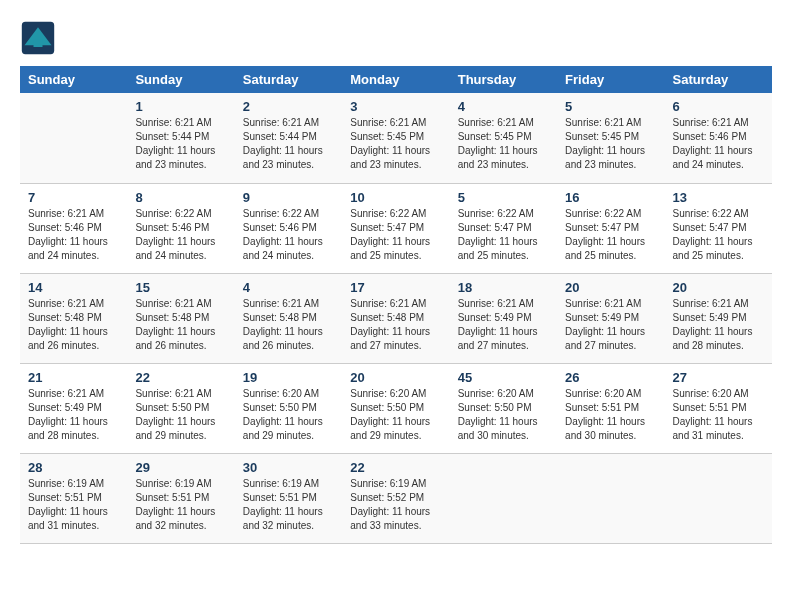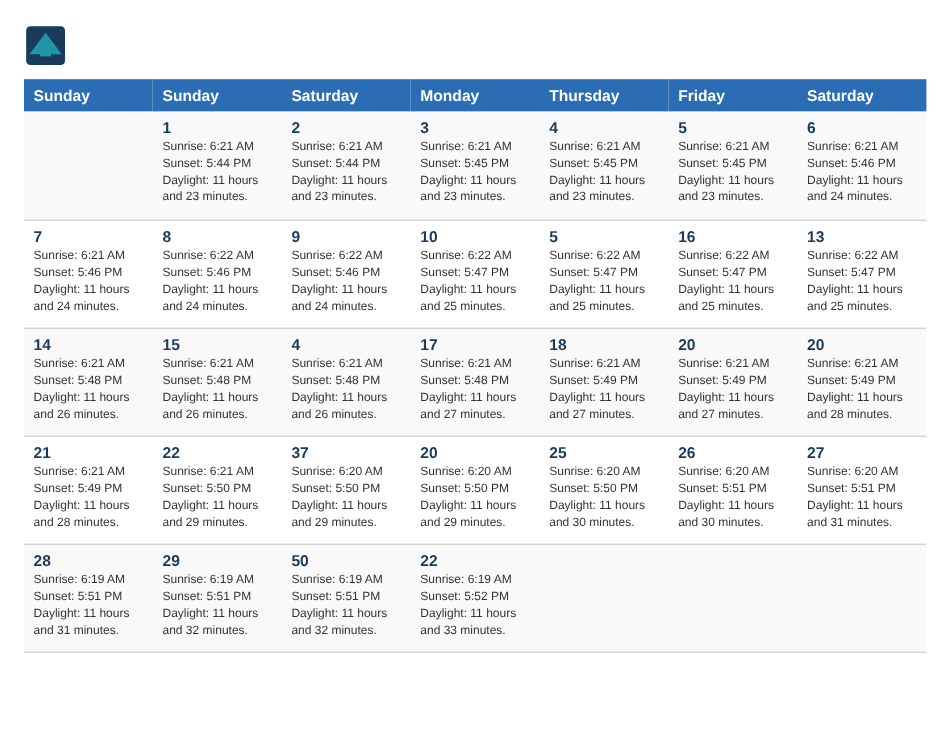--- a/index.html
+++ b/index.html
@@ -283,35 +283,35 @@
 and 28 minutes.</div>
         </td>
         <td>
           <div class="day-num">22</div>
           <div class="day-info" style="white-space: pre-line;">Sunrise: 6:21 AM
 Sunset: 5:50 PM
 Daylight: 11 hours
 and 29 minutes.</div>
         </td>
         <td>
-          <div class="day-num">37</div>
+          <div class="day-num">19</div>
           <div class="day-info" style="white-space: pre-line;">Sunrise: 6:20 AM
 Sunset: 5:50 PM
 Daylight: 11 hours
 and 29 minutes.</div>
         </td>
         <td>
           <div class="day-num">20</div>
           <div class="day-info" style="white-space: pre-line;">Sunrise: 6:20 AM
 Sunset: 5:50 PM
 Daylight: 11 hours
 and 29 minutes.</div>
         </td>
         <td>
-          <div class="day-num">25</div>
+          <div class="day-num">45</div>
           <div class="day-info" style="white-space: pre-line;">Sunrise: 6:20 AM
 Sunset: 5:50 PM
 Daylight: 11 hours
 and 30 minutes.</div>
         </td>
         <td>
           <div class="day-num">26</div>
           <div class="day-info" style="white-space: pre-line;">Sunrise: 6:20 AM
 Sunset: 5:51 PM
 Daylight: 11 hours
@@ -334,21 +334,21 @@
 and 31 minutes.</div>
         </td>
         <td>
           <div class="day-num">29</div>
           <div class="day-info" style="white-space: pre-line;">Sunrise: 6:19 AM
 Sunset: 5:51 PM
 Daylight: 11 hours
 and 32 minutes.</div>
         </td>
         <td>
-          <div class="day-num">50</div>
+          <div class="day-num">30</div>
           <div class="day-info" style="white-space: pre-line;">Sunrise: 6:19 AM
 Sunset: 5:51 PM
 Daylight: 11 hours
 and 32 minutes.</div>
         </td>
         <td>
           <div class="day-num">22</div>
           <div class="day-info" style="white-space: pre-line;">Sunrise: 6:19 AM
 Sunset: 5:52 PM
 Daylight: 11 hours

